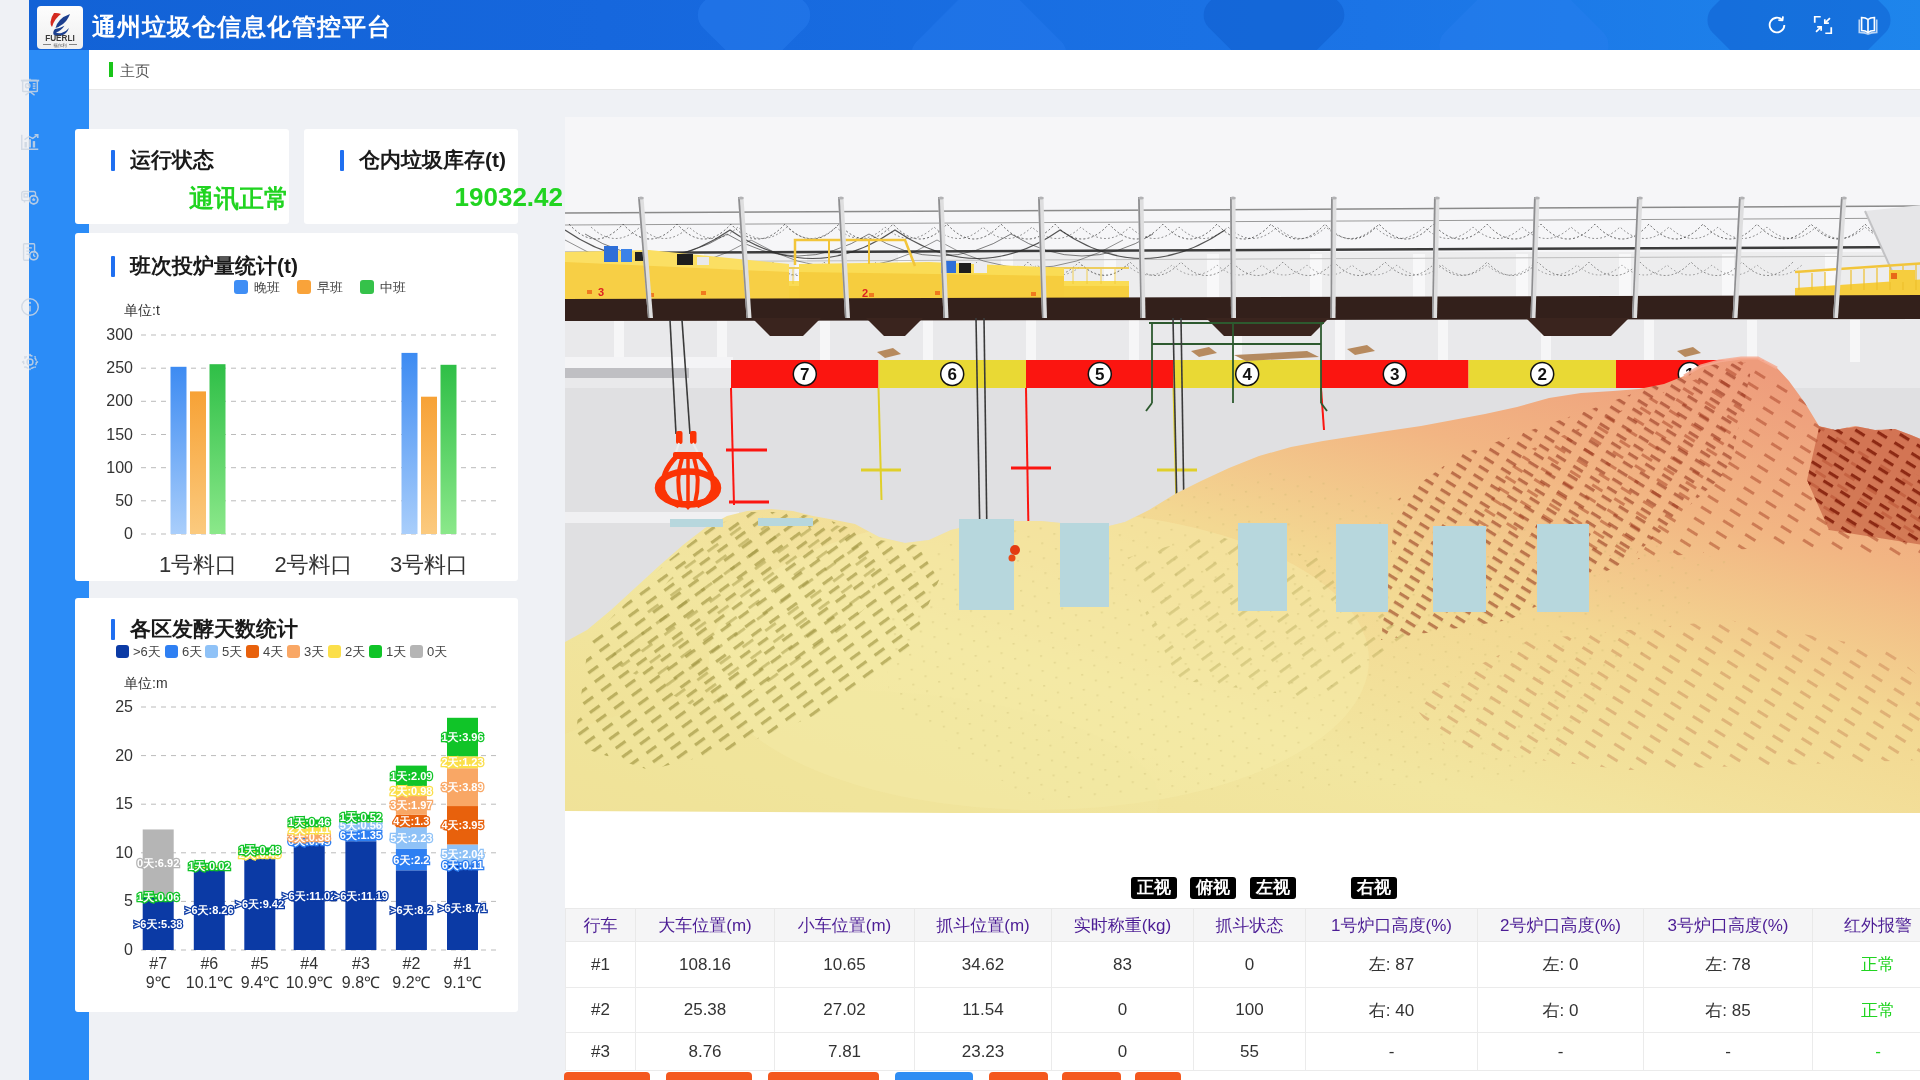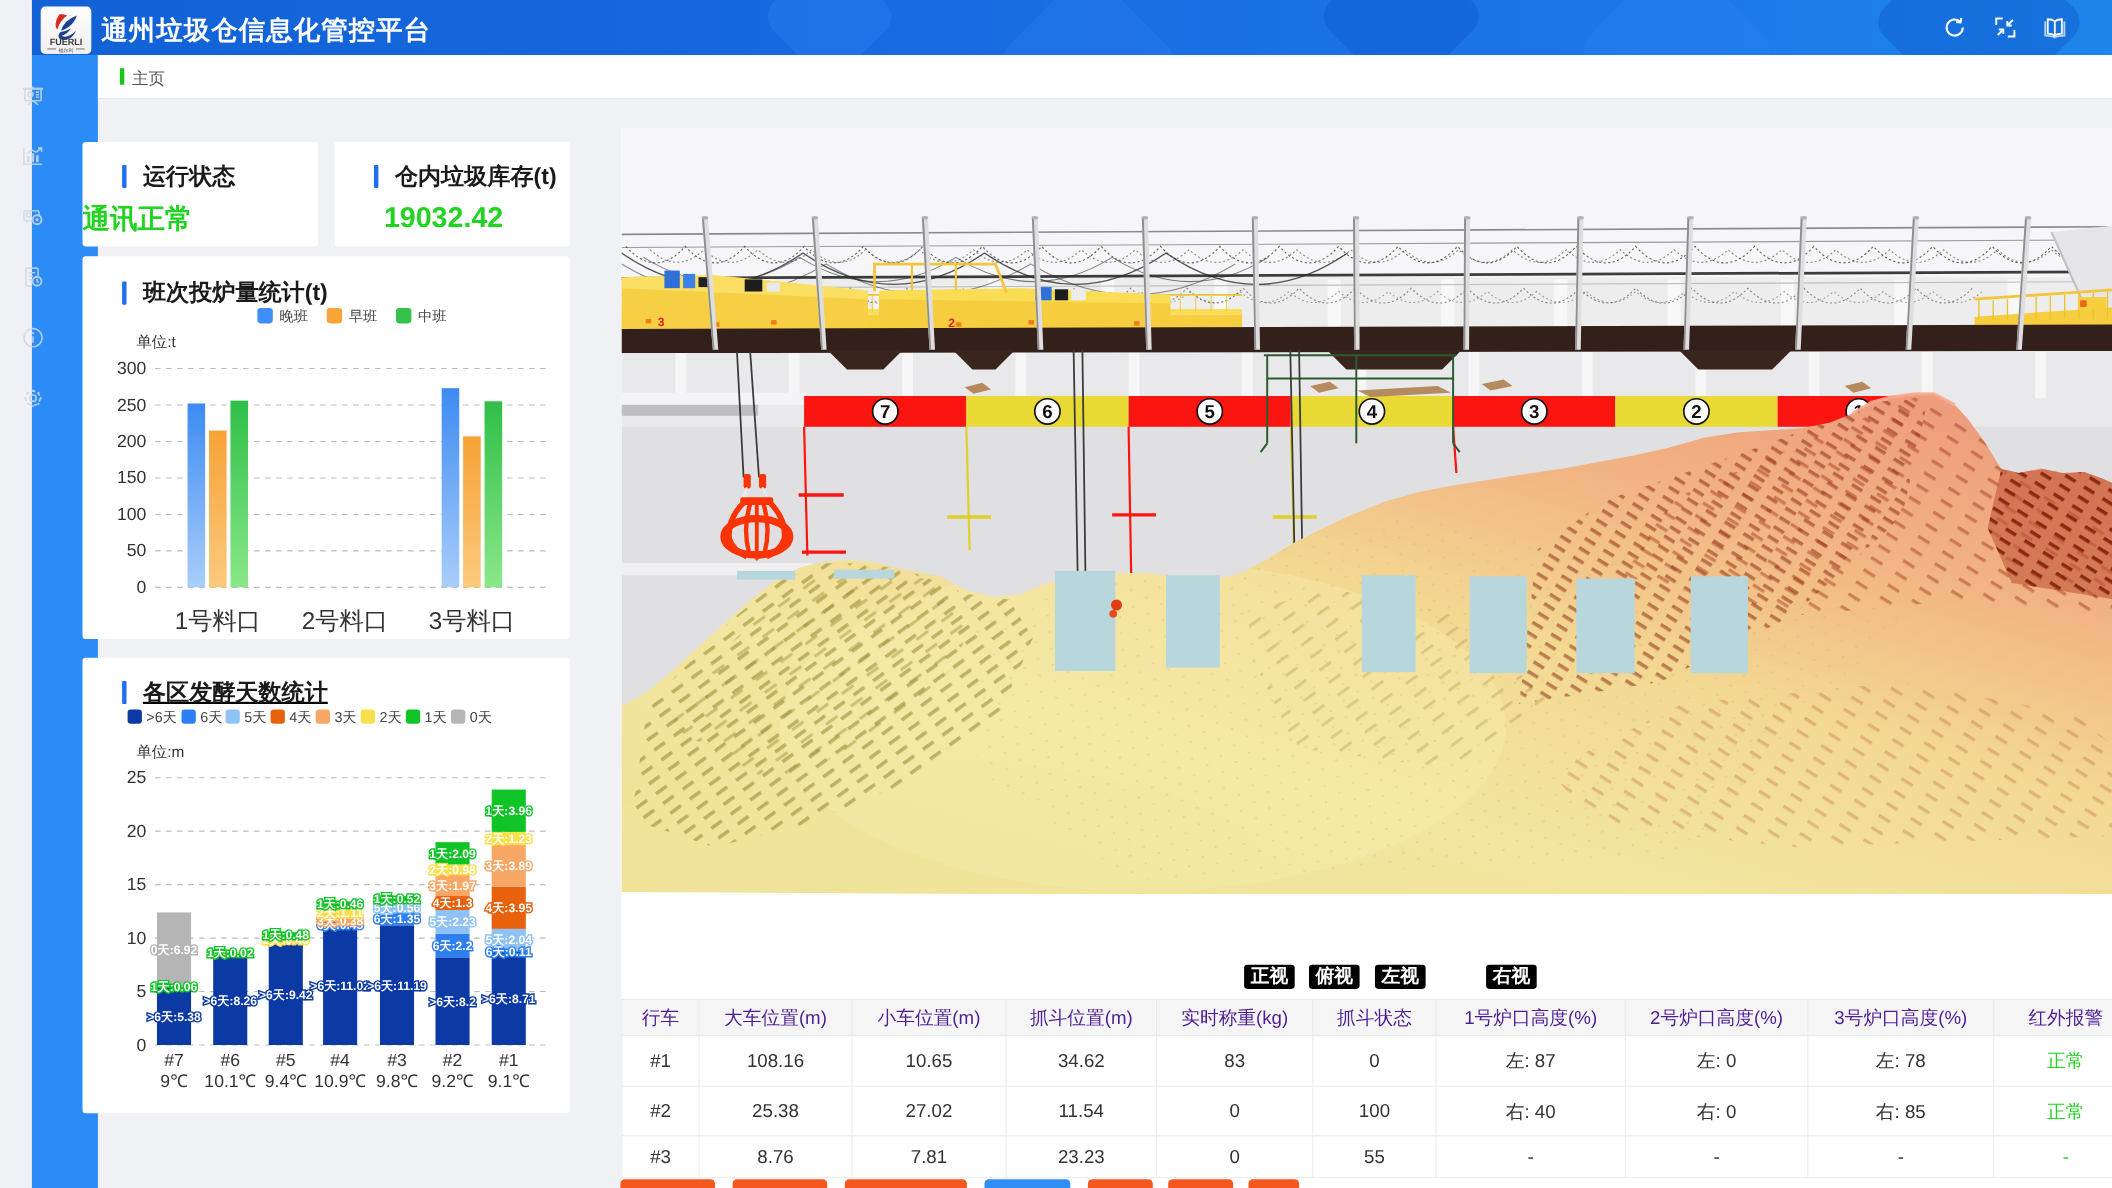--- a/index.html
+++ b/index.html
@@ -14,21 +14,21 @@
 .hicon{position:absolute;top:14px;width:22px;height:22px;}
 #side{left:0;top:50px;width:60px;height:1030px;background:#2b8cf7;}
 .sic{position:absolute;left:19px;width:22px;height:22px;opacity:.85;}
 #crumb{left:60px;top:50px;width:1880px;height:40px;background:#fff;border-bottom:1px solid #e8e8e8;}
 #crumb .bar{position:absolute;left:20px;top:12px;width:4px;height:15px;background:#19c519;}
 #crumb .txt{position:absolute;left:31px;top:12px;font-size:15px;color:#555;}
 .card{position:absolute;background:#fff;border-radius:3px;}
 .ctitle{position:absolute;display:flex;align-items:center;}
 .cbar{width:4px;height:21px;background:#1f6ff0;margin-right:15px;border-radius:1px;}
 .ctxt{font-size:21px;font-weight:bold;color:#1a1a1a;}
-.cval{position:absolute;width:100%;text-align:left;font-weight:bold;color:#21d421;}
+.cval{position:absolute;width:100%;text-align:right;font-weight:bold;color:#21d421;}
 #panel{left:536px;top:117px;width:1376px;height:963px;background:#fff;}
 .vbtn{position:absolute;top:760px;width:46px;height:22px;background:#000000;color:#fff;font-size:17px;text-align:center;line-height:22px;border-radius:3px;font-weight:bold;}
 #tbl{position:absolute;left:0;top:791px;width:1378px;border-collapse:collapse;table-layout:fixed;font-size:17px;color:#333;}
 #tbl th{background:#f5f5f6;color:#4c1d95;font-weight:normal;height:33px;border:1px solid #e9e9e9;}
 #tbl td{text-align:center;border:1px solid #ebebeb;background:#fff;}
 .grn{color:#21d421;}
 .bbtn{position:absolute;top:955px;height:30px;background:#f4581e;border-radius:4px;}
 #sbtrack{left:1912px;top:90px;width:8px;height:990px;background:#fafafa;}
 #sbthumb{left:1913px;top:113px;width:6px;height:412px;background:#b6b6b8;border-radius:3px;}
 .seglbl{font-size:11px;fill:#fff;paint-order:stroke;stroke-width:2.6px;font-weight:bold;}
@@ -192,21 +192,21 @@
 <rect x="326.5" y="119.9" width="16" height="181.1" fill="url(#gb)"></rect>
 <rect x="346.0" y="163.7" width="16" height="137.3" fill="url(#go)"></rect>
 <rect x="365.5" y="131.8" width="16" height="169.2" fill="url(#gg)"></rect>
 <text x="123" y="339" font-size="22" fill="#333" text-anchor="middle">1号料口</text>
 <text x="238.5" y="339" font-size="22" fill="#333" text-anchor="middle">2号料口</text>
 <text x="354" y="339" font-size="22" fill="#333" text-anchor="middle">3号料口</text>
     </svg>
   </div>
 
   <div class="card" style="left:75px;top:598px;width:443px;height:414px;">
-    <div class="ctitle" style="left:36px;top:17px;text-decoration:underline;">
+    <div class="ctitle" style="left:36px;top:17px;">
         <div class="cbar"></div>
         <div class="ctxt">各区发酵天数统计</div>
       </div>
     <svg width="443" height="414" style="position:absolute;left:0;top:0;">
 <rect x="41" y="47" width="13" height="13" rx="3" fill="#0b3aa5"></rect>
 <text x="58" y="58" font-size="13" fill="#444">&gt;6天</text>
 <rect x="90" y="47" width="13" height="13" rx="3" fill="#2e7ff2"></rect>
 <text x="107" y="58" font-size="13" fill="#444">6天</text>
 <rect x="130" y="47" width="13" height="13" rx="3" fill="#8fc2f7"></rect>
 <text x="147" y="58" font-size="13" fill="#444">5天</text>

